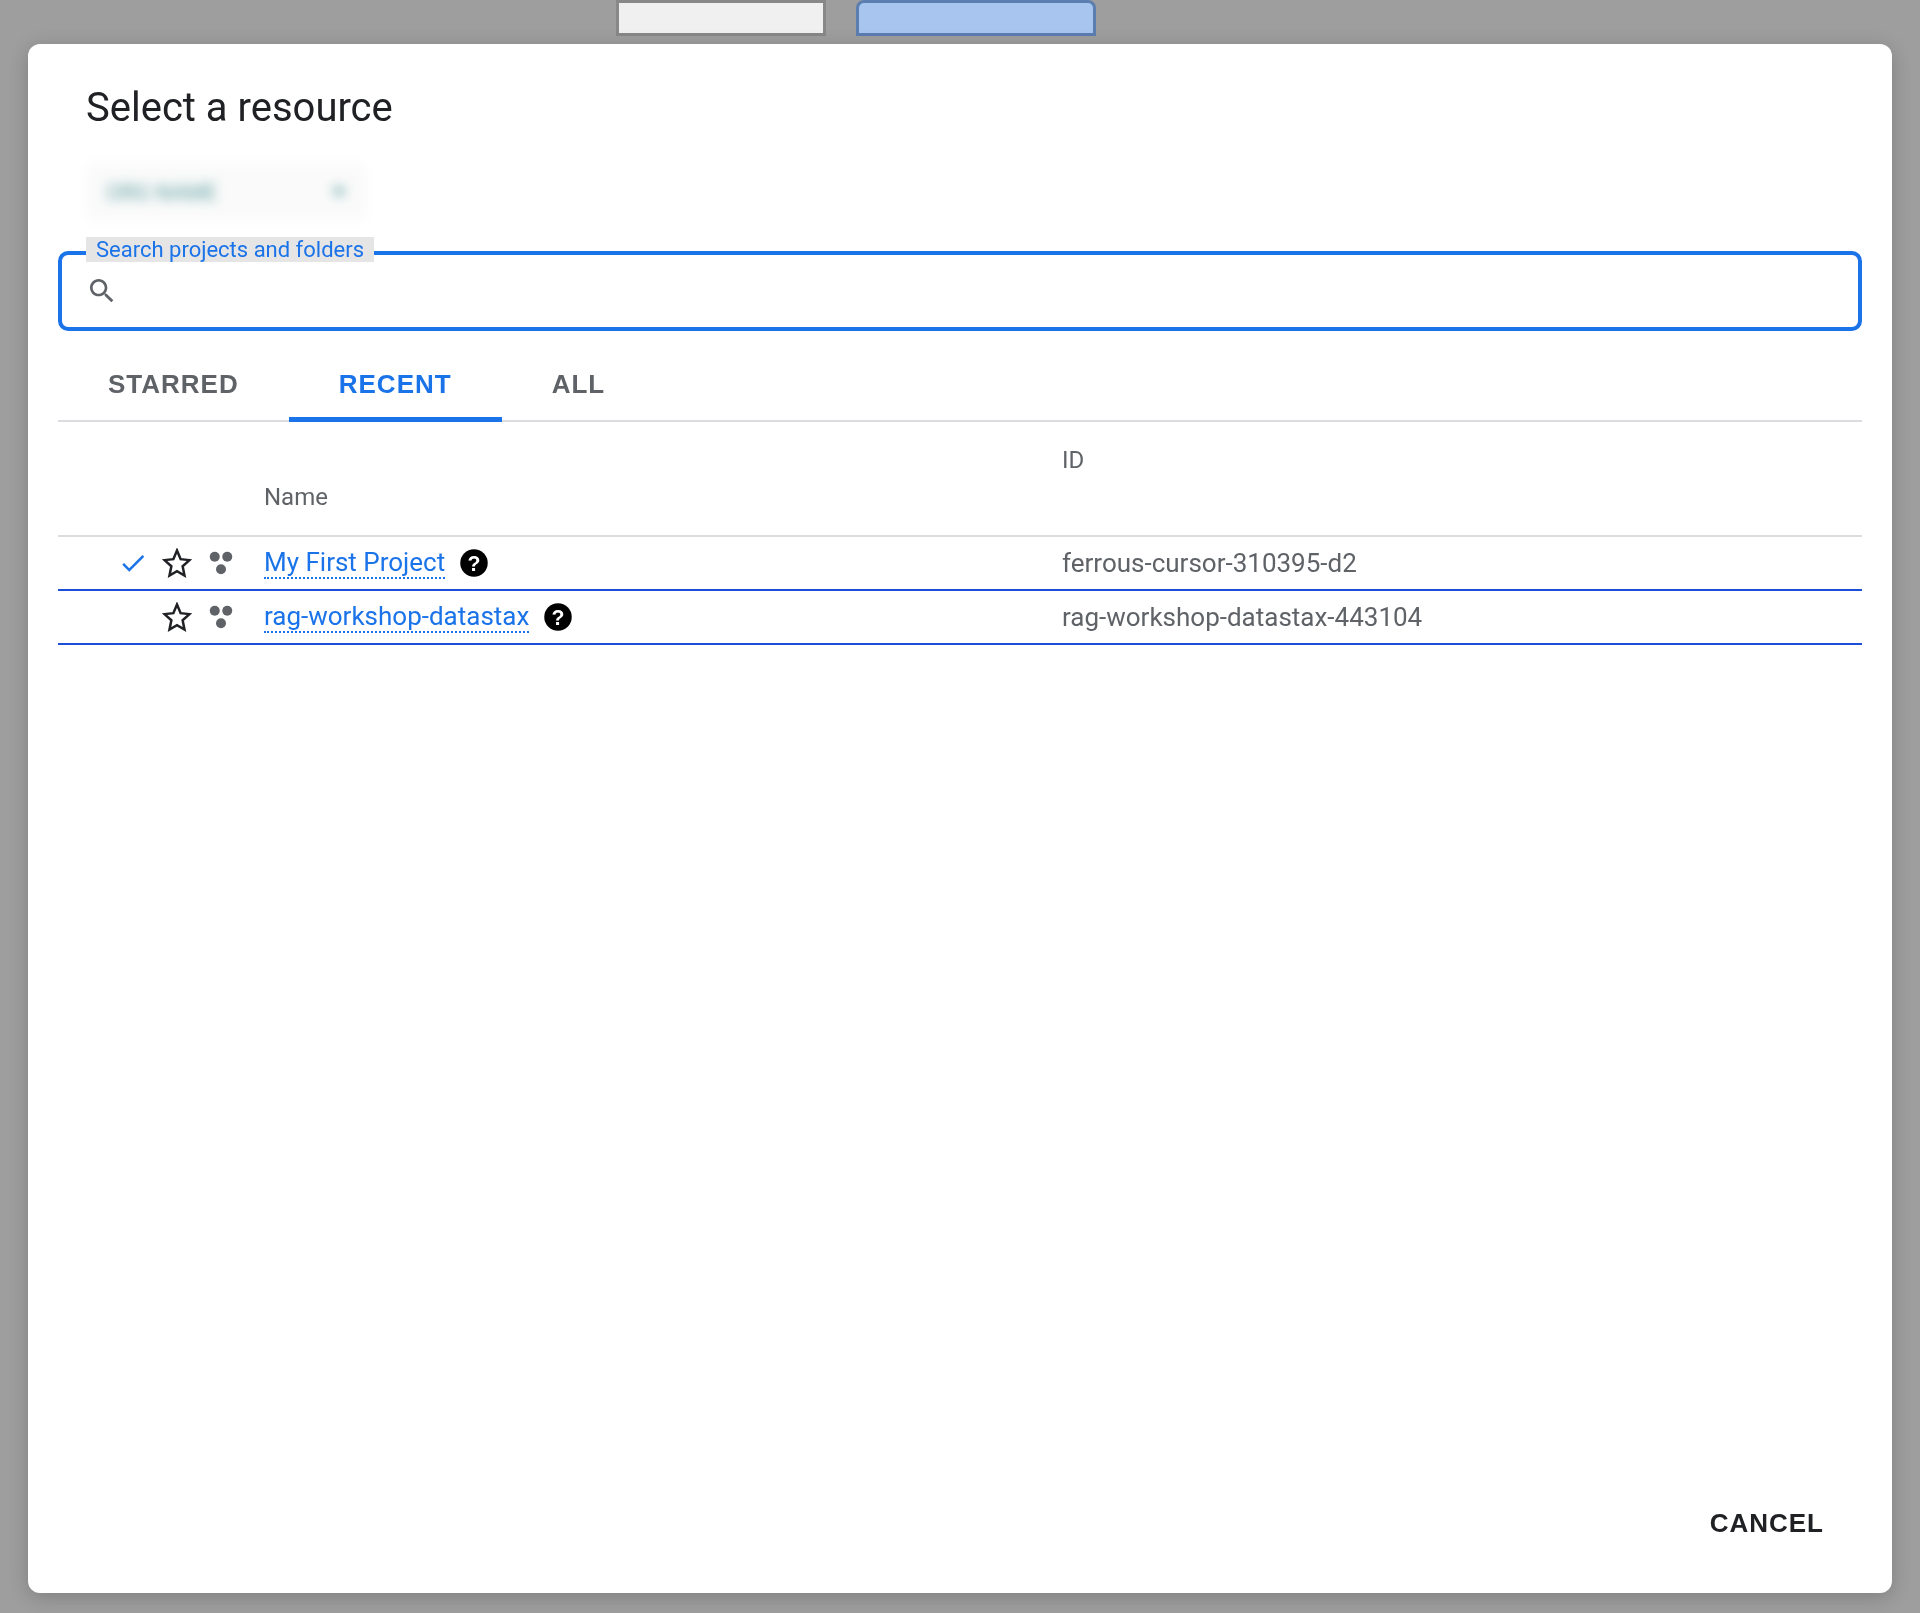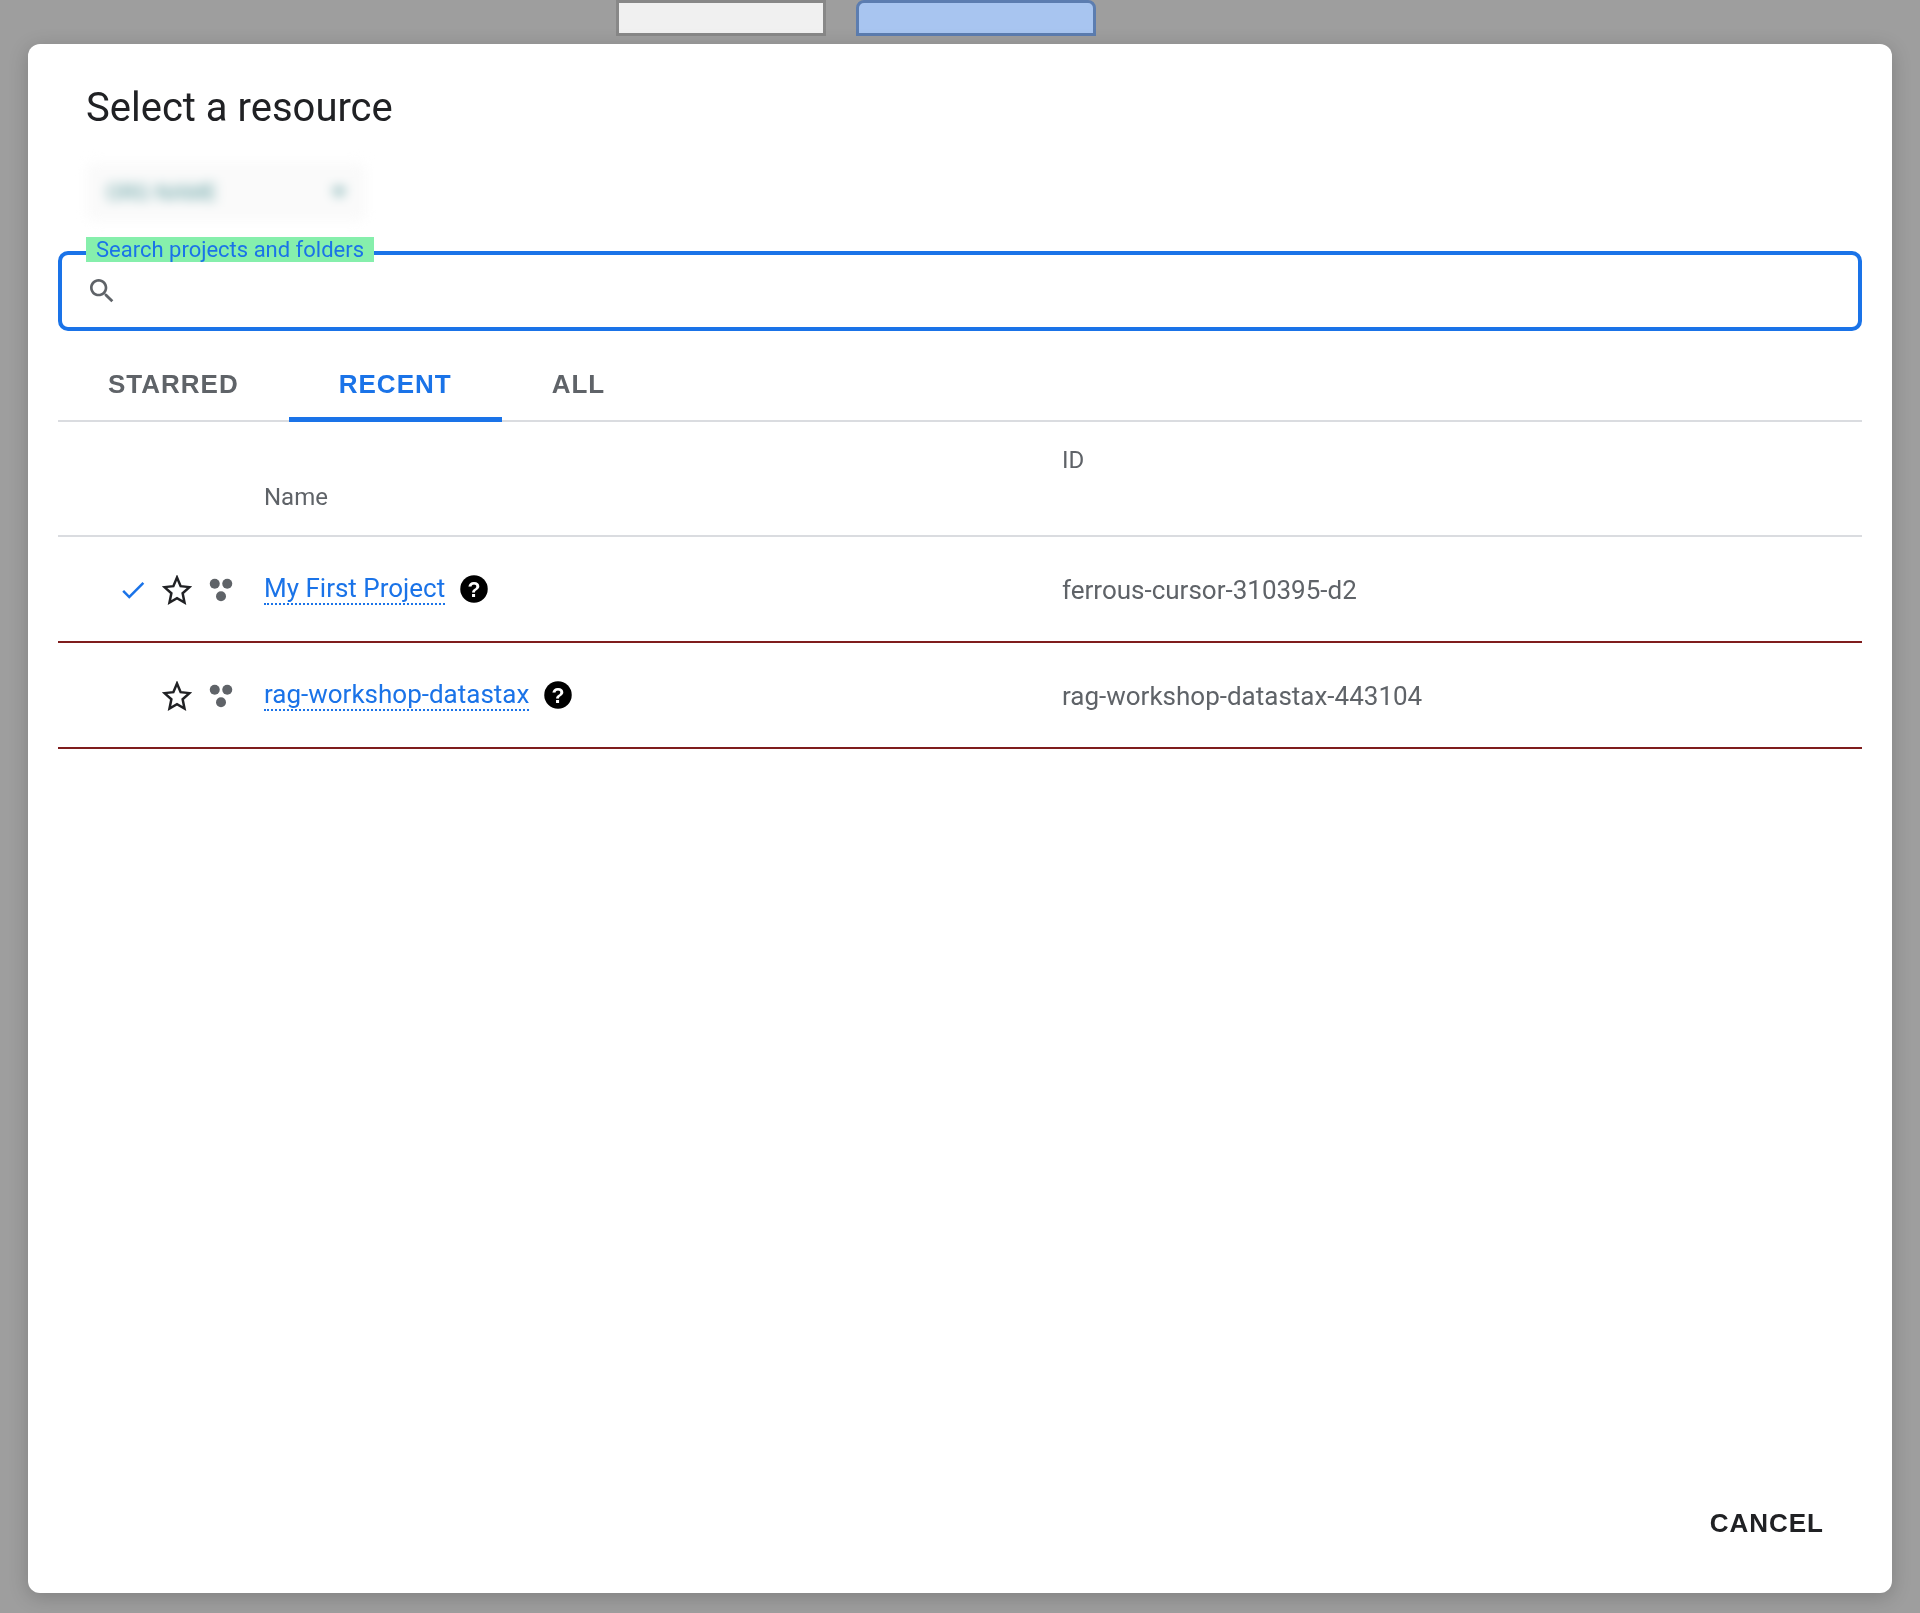--- a/index.html
+++ b/index.html
@@ -108,21 +108,21 @@
       border-top: 9px solid #5f9ea0;
     }
     .search-container {
       margin: 0 30px 0 30px;
       position: relative;
     }
     .search-legend {
       position: absolute;
       top: -14px;
       left: 28px;
-      background: #86efac;
+      background: #e5e5e5;
       padding: 0 10px;
       font-size: 22px;
       color: #1a73e8;
       z-index: 2;
     }
     .search-box {
       border: 4px solid #1a73e8;
       border-radius: 10px;
       display: flex;
       align-items: center;
@@ -191,23 +191,23 @@
       color: #5f6368;
       margin-top: 37px;
     }
     .col-id {
       width: 800px;
       font-size: 24px;
       color: #5f6368;
     }
     .table-row {
       display: flex;
-      align-items: flex-end;
-      padding: 36px 0;
-      border-bottom: 2px solid #7f1d1d;
+      align-items: center;
+      padding: 10px 0;
+      border-bottom: 2px solid #1d4ed8;
     }
     .row-icons {
       width: 206px;
       flex-shrink: 0;
       display: flex;
       align-items: center;
       justify-content: flex-end;
       gap: 14px;
       padding-right: 28px;
     }

